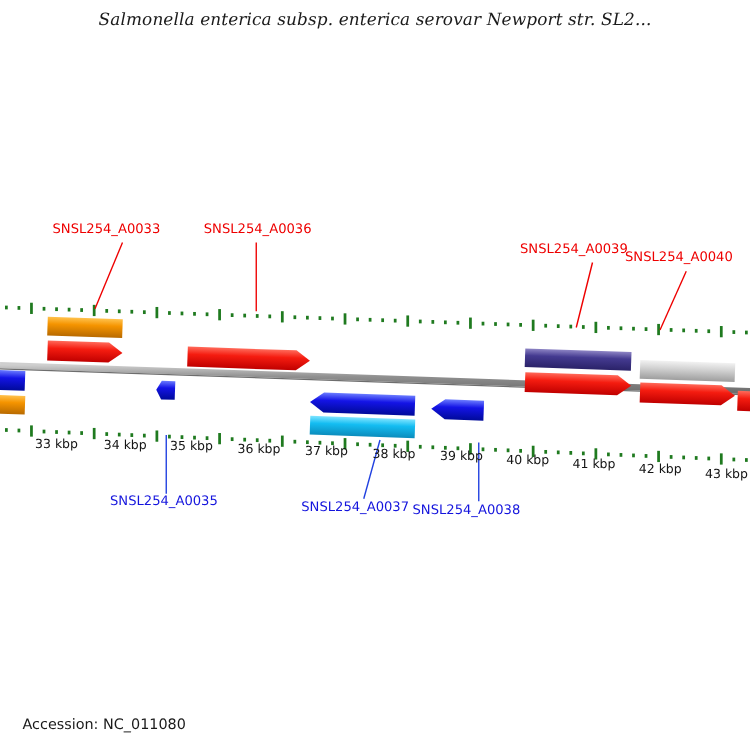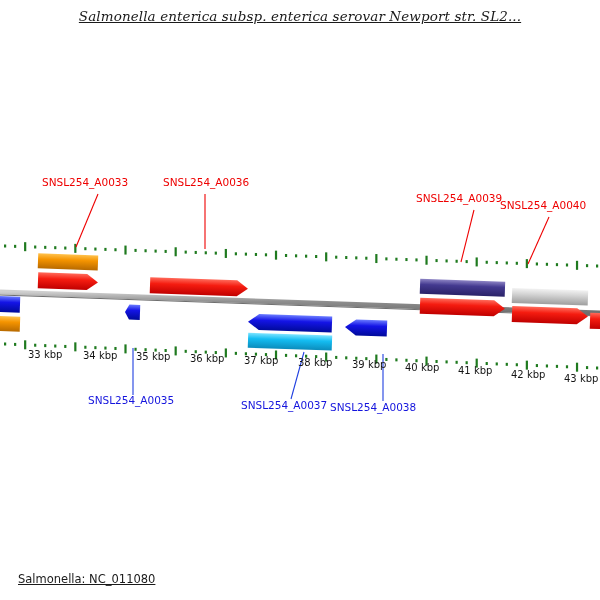--- a/index.html
+++ b/index.html
@@ -4,21 +4,21 @@
 <style>
   html,body{margin:0;padding:0;}
   body{
     width:600px;height:600px;
     background:#ffffff;
     font-family:"DejaVu Sans", sans-serif;
     overflow:hidden;
     position:relative;
   }
   #stage{position:absolute;left:0;top:0;width:600px;height:600px;}
-  .abs{position:absolute;text-decoration:underline;}
+  .abs{position:absolute;}
 
   
   #title{
     left:0;top:8px;width:600px;
     text-align:center;
     font-family:"DejaVu Serif", serif;
     font-style:italic;
     font-size:13.5px;
     color:#1a1a1a;
     letter-spacing:0.1px;
@@ -300,15 +300,15 @@
         <text x="244" y="364" class="lbl-tick">37 kbp</text>
         <text x="298" y="366" class="lbl-tick">38 kbp</text>
         <text x="352" y="368" class="lbl-tick">39 kbp</text>
         <text x="405" y="371" class="lbl-tick">40 kbp</text>
         <text x="458" y="374" class="lbl-tick">41 kbp</text>
         <text x="511" y="378" class="lbl-tick">42 kbp</text>
         <text x="564" y="382" class="lbl-tick">43 kbp</text>
       </g>
   </svg>
 
-  <div class="abs" id="footer-accession">Salmonella: NC_011080</div>
+  <div class="abs" id="footer-accession">Accession: NC_011080</div>
 
 </div>
 
 </body></html>

